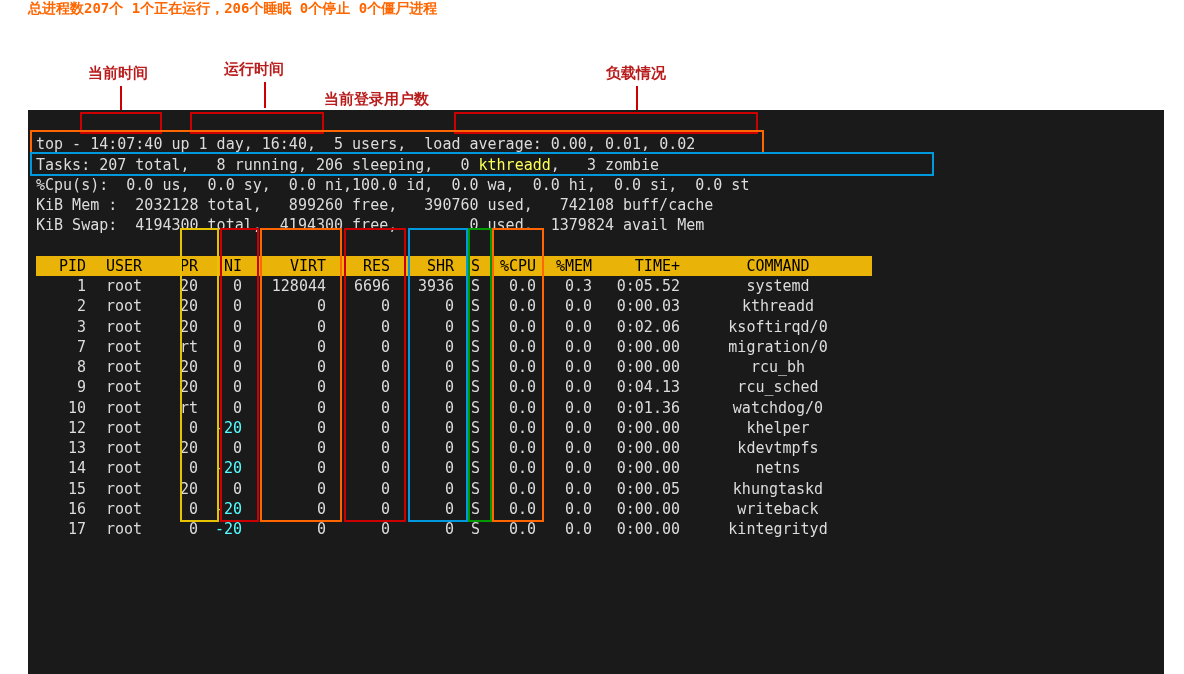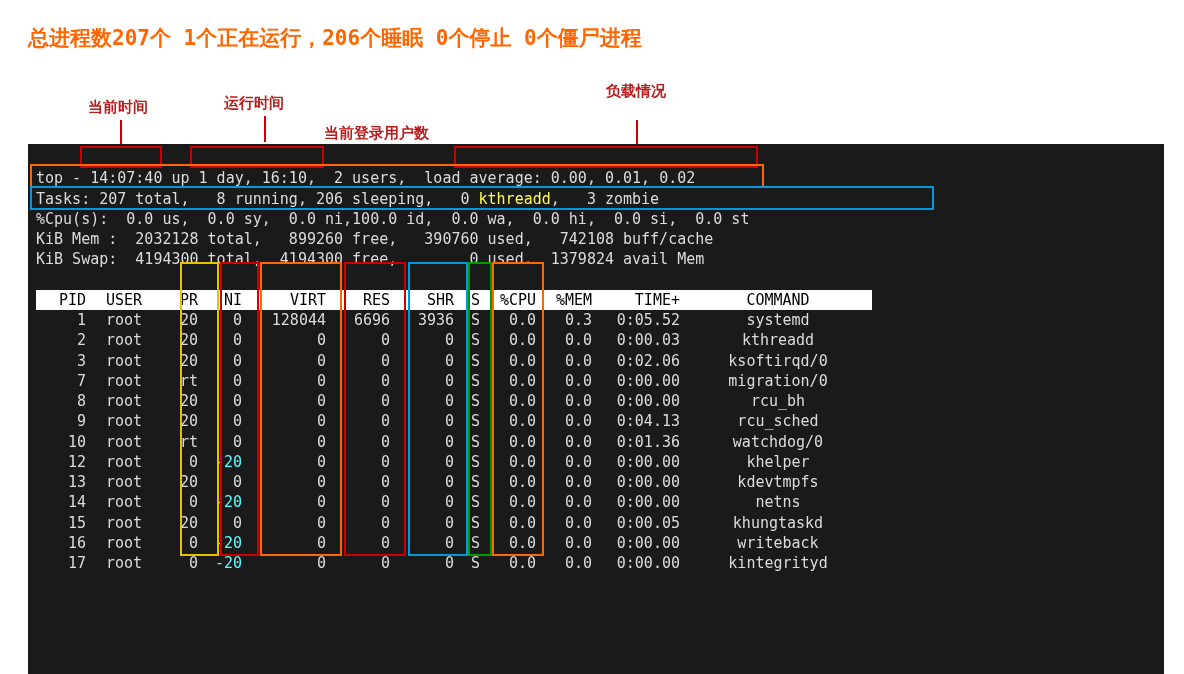--- a/index.html
+++ b/index.html
@@ -13,23 +13,22 @@
 }
 .container {
   position: relative;
   padding-left: 28px;
   padding-top: 0;
 }
 .anno-orange { color: #ff6600; font-weight: bold; }
 .anno-red { color: #b91c1c; font-weight: bold; }
 
 .top-anno {
-  font-size: 21px;
+  font-size: 14px;
   margin-bottom: 6px;
-  margin-top: 24px;
 }
 
 .tick { width: 2px; height: 26px; background: #cc0000; margin: 0 auto; }
 
 .terminal {
   background: #1a1a1a;
   color: #dcdcdc;
   padding: 4px 8px;
   white-space: pre;
   font-family: "Consolas", "Monaco", monospace;
@@ -37,49 +36,49 @@
   position: relative;
   width: 1120px;
 }
 .hl-yellow { color: #ffff55; }
 .proc-table {
   border-collapse: collapse;
   font-family: inherit;
 }
 .proc-table td { padding: 0 4px; text-align: right; }
 .proc-table td.l { text-align: center; }
-.proc-table tr.hdr td { background: #ffffff; color: #000; }
+.proc-table tr.hdr td { background: #eab308; color: #000; }
 
 .box {
   position: absolute;
   border: 2.5px solid;
   pointer-events: none;
   background: transparent;
 }
 </style>
 </head>
 <body>
 
 <div class="container">
 
   <div class="top-anno anno-orange">总进程数207个  1个正在运行，206个睡眠  0个停止  0个僵尸进程</div>
 
   <div style="position:relative; height:86px;">
     <div style="position:absolute; left:60px; top:40px;" class="anno-red">当前时间</div>
     <div style="position:absolute; left:196px; top:36px;" class="anno-red">运行时间</div>
     <div style="position:absolute; left:296px; top:66px;" class="anno-red">当前登录用户数</div>
-    <div style="position:absolute; left:578px; top:24px;" class="anno-red">负载情况</div>
+    <div style="position:absolute; left:578px; top:40px;" class="anno-red">负载情况</div>
 
     <div style="position:absolute; left:92px; top:62px;" class="tick"></div>
     <div style="position:absolute; left:236px; top:58px;" class="tick"></div>
     <div style="position:absolute; left:608px; top:62px;" class="tick"></div>
   </div>
 
   <div class="terminal">
-<span><span>top - </span><span>14:07:40</span><span> up </span><span>1 day, 16:10</span><span>,  </span><span>2 users</span><span>,  </span><span>load average: </span><span>0.00, 0.01, 0.02</span></span>
+<span><span>top - </span><span>14:07:40</span><span> up </span><span>1 day, 16:40</span><span>,  </span><span>5 users</span><span>,  </span><span>load average: </span><span>0.00, 0.01, 0.02</span></span>
 <span><span>Tasks: 207 total,   8 running, 206 sleeping,   0 </span><span class="hl-yellow">kthreadd</span><span>,   3 zombie</span></span>
 <span>%Cpu(s):  0.0 us,  0.0 sy,  0.0 ni,100.0 id,  0.0 wa,  0.0 hi,  0.0 si,  0.0 st</span>
 <span>KiB Mem :  2032128 total,   899260 free,   390760 used,   742108 buff/cache</span>
 <span>KiB Swap:  4194300 total,  4194300 free,        0 used.  1379824 avail Mem</span>
 
 <table class="proc-table">
 <tbody><tr class="hdr" id="hdr-row"><td style="min-width: 46px;">PID</td><td class="l" style="min-width: 60px;">USER</td><td style="min-width: 36px;">PR</td><td style="min-width: 36px;">NI</td><td style="min-width: 76px;">VIRT</td><td style="min-width: 56px;">RES</td><td style="min-width: 56px;">SHR</td><td style="min-width: 18px;">S</td><td style="min-width: 48px;">%CPU</td><td style="min-width: 48px;">%MEM</td><td style="min-width: 80px;">TIME+</td><td class="l" style="min-width: 180px;">COMMAND</td></tr>
 </tbody><tbody id="proc-body"><tr><td>1</td><td class="l">root</td><td>20</td><td>0</td><td>128044</td><td>6696</td><td>3936</td><td>S</td><td>0.0</td><td>0.3</td><td>0:05.52</td><td class="l">systemd</td></tr><tr><td>2</td><td class="l">root</td><td>20</td><td>0</td><td>0</td><td>0</td><td>0</td><td>S</td><td>0.0</td><td>0.0</td><td>0:00.03</td><td class="l">kthreadd</td></tr><tr><td>3</td><td class="l">root</td><td>20</td><td>0</td><td>0</td><td>0</td><td>0</td><td>S</td><td>0.0</td><td>0.0</td><td>0:02.06</td><td class="l">ksoftirqd/0</td></tr><tr><td>7</td><td class="l">root</td><td>rt</td><td>0</td><td>0</td><td>0</td><td>0</td><td>S</td><td>0.0</td><td>0.0</td><td>0:00.00</td><td class="l">migration/0</td></tr><tr><td>8</td><td class="l">root</td><td>20</td><td>0</td><td>0</td><td>0</td><td>0</td><td>S</td><td>0.0</td><td>0.0</td><td>0:00.00</td><td class="l">rcu_bh</td></tr><tr><td>9</td><td class="l">root</td><td>20</td><td>0</td><td>0</td><td>0</td><td>0</td><td>S</td><td>0.0</td><td>0.0</td><td>0:04.13</td><td class="l">rcu_sched</td></tr><tr><td>10</td><td class="l">root</td><td>rt</td><td>0</td><td>0</td><td>0</td><td>0</td><td>S</td><td>0.0</td><td>0.0</td><td>0:01.36</td><td class="l">watchdog/0</td></tr><tr><td>12</td><td class="l">root</td><td>0</td><td style="color: rgb(85, 255, 255);">-20</td><td>0</td><td>0</td><td>0</td><td>S</td><td>0.0</td><td>0.0</td><td>0:00.00</td><td class="l">khelper</td></tr><tr><td>13</td><td class="l">root</td><td>20</td><td>0</td><td>0</td><td>0</td><td>0</td><td>S</td><td>0.0</td><td>0.0</td><td>0:00.00</td><td class="l">kdevtmpfs</td></tr><tr><td>14</td><td class="l">root</td><td>0</td><td style="color: rgb(85, 255, 255);">-20</td><td>0</td><td>0</td><td>0</td><td>S</td><td>0.0</td><td>0.0</td><td>0:00.00</td><td class="l">netns</td></tr><tr><td>15</td><td class="l">root</td><td>20</td><td>0</td><td>0</td><td>0</td><td>0</td><td>S</td><td>0.0</td><td>0.0</td><td>0:00.05</td><td class="l">khungtaskd</td></tr><tr><td>16</td><td class="l">root</td><td>0</td><td style="color: rgb(85, 255, 255);">-20</td><td>0</td><td>0</td><td>0</td><td>S</td><td>0.0</td><td>0.0</td><td>0:00.00</td><td class="l">writeback</td></tr><tr><td>17</td><td class="l">root</td><td>0</td><td style="color: rgb(85, 255, 255);">-20</td><td>0</td><td>0</td><td>0</td><td>S</td><td>0.0</td><td>0.0</td><td>0:00.00</td><td class="l">kintegrityd</td></tr></tbody>
 </table>
     

